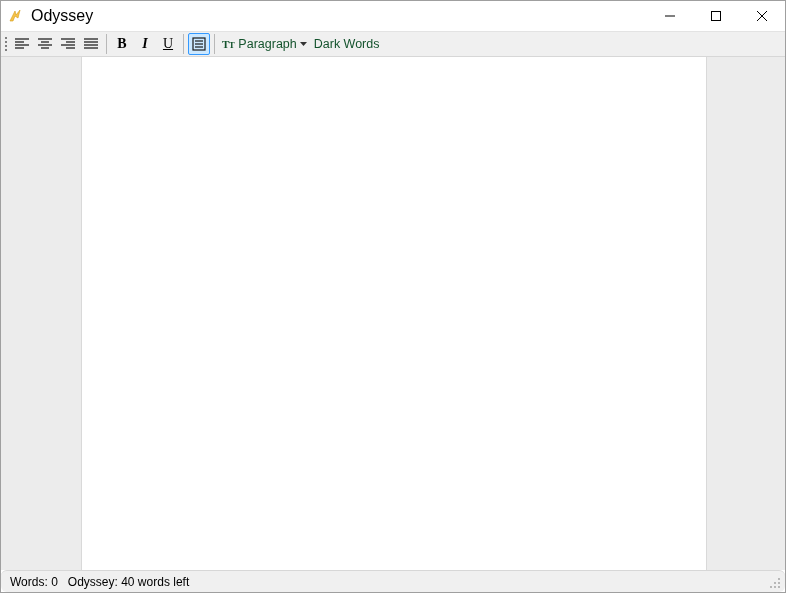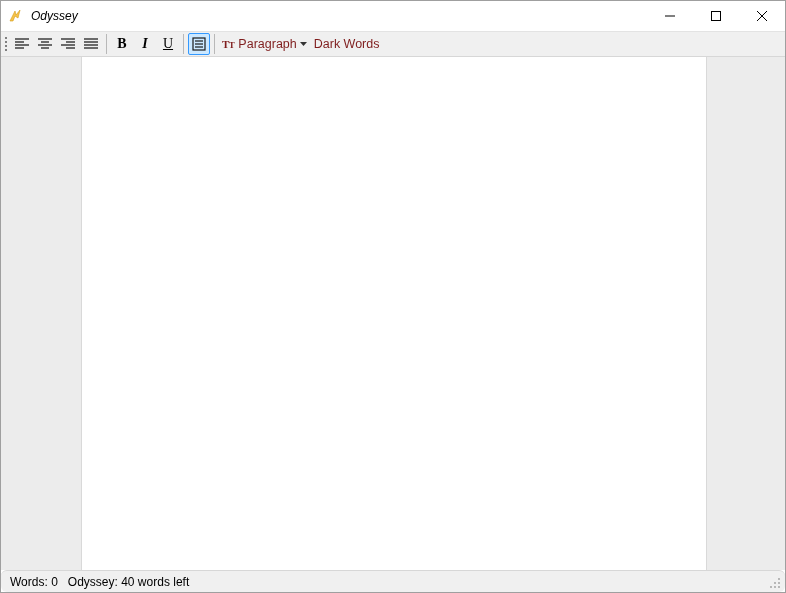--- a/index.html
+++ b/index.html
@@ -1,33 +1,33 @@
 <!DOCTYPE html>
 <html><head>
 <meta charset="utf-8">
 <style>
   * { box-sizing: border-box; margin: 0; padding: 0; }
   html, body { width: 786px; height: 593px; overflow: hidden; font-family: "Segoe UI", Tahoma, sans-serif; font-size: 12px; }
   .window { width: 786px; height: 593px; border: 1px solid #9f9f9f; background: #ffffff; display: flex; flex-direction: column; }
   .titlebar { height: 30px; display: flex; align-items: center; background: #ffffff; }
   .titlebar .icon-slot { width: 28px; display:flex; align-items:center; justify-content:center; }
-  .titlebar .title { flex: 0 0 auto; font-size: 12px; color: #000; padding-left: 2px; font-style: italic; }
+  .titlebar .title { flex: 0 0 auto; font-size: 16px; color: #000; padding-left: 2px; }
   .titlebar .spacer { flex: 1; }
   .winbtn { width: 46px; height: 30px; display:flex; align-items:center; justify-content:center; background:#fff; }
   .winbtn svg { display:block; }
 
   .toolbar { height: 26px; background: #f0f0f0; border-top:1px solid #e3e3e3; border-bottom:1px solid #d7d7d7; display:flex; align-items:center; padding: 0 2px; gap:1px; }
   .grip { width:6px; height:20px; display:flex; flex-direction:column; justify-content:space-between; padding:3px 0; margin-right:1px; }
   .grip span { width:2px; height:2px; background:#808080; margin-left:2px; }
 
   .tbtn { width:22px; height:22px; display:flex; align-items:center; justify-content:center; border:1px solid transparent; border-radius:2px; }
   .tbtn.active { border:1px solid #3399ff; background:#cce8ff; }
   .tsep { width:1px; height:20px; background:#b8b8b8; margin: 0 3px; }
 
-  .style-label { font-size:12.5px; color:#7f1d1d; padding:0 3px; display:flex; align-items:center; height:22px; }
+  .style-label { font-size:12.5px; color:#14532d; padding:0 3px; display:flex; align-items:center; height:22px; }
   .dd-arrow { margin-left:3px; }
 
   .doc-area { flex:1; background:#ececec; position:relative; overflow:hidden; }
   .page { position:absolute; left:81px; top:0; width:624px; height:100%; background:#ffffff; box-shadow: 0 0 0 1px #d9d9d9; }
 
   .statusbar { height:22px; background:#f0f0f0; border-top:1px solid #d7d7d7; display:flex; align-items:center; padding:0 4px; font-size:12px; color:#000;border-radius:6px; }
   .statusbar .cell { padding: 0 5px; }
   .statusbar .spacer { flex:1; }
   .resize-grip { width:14px; height:14px; opacity:.6; }
 

